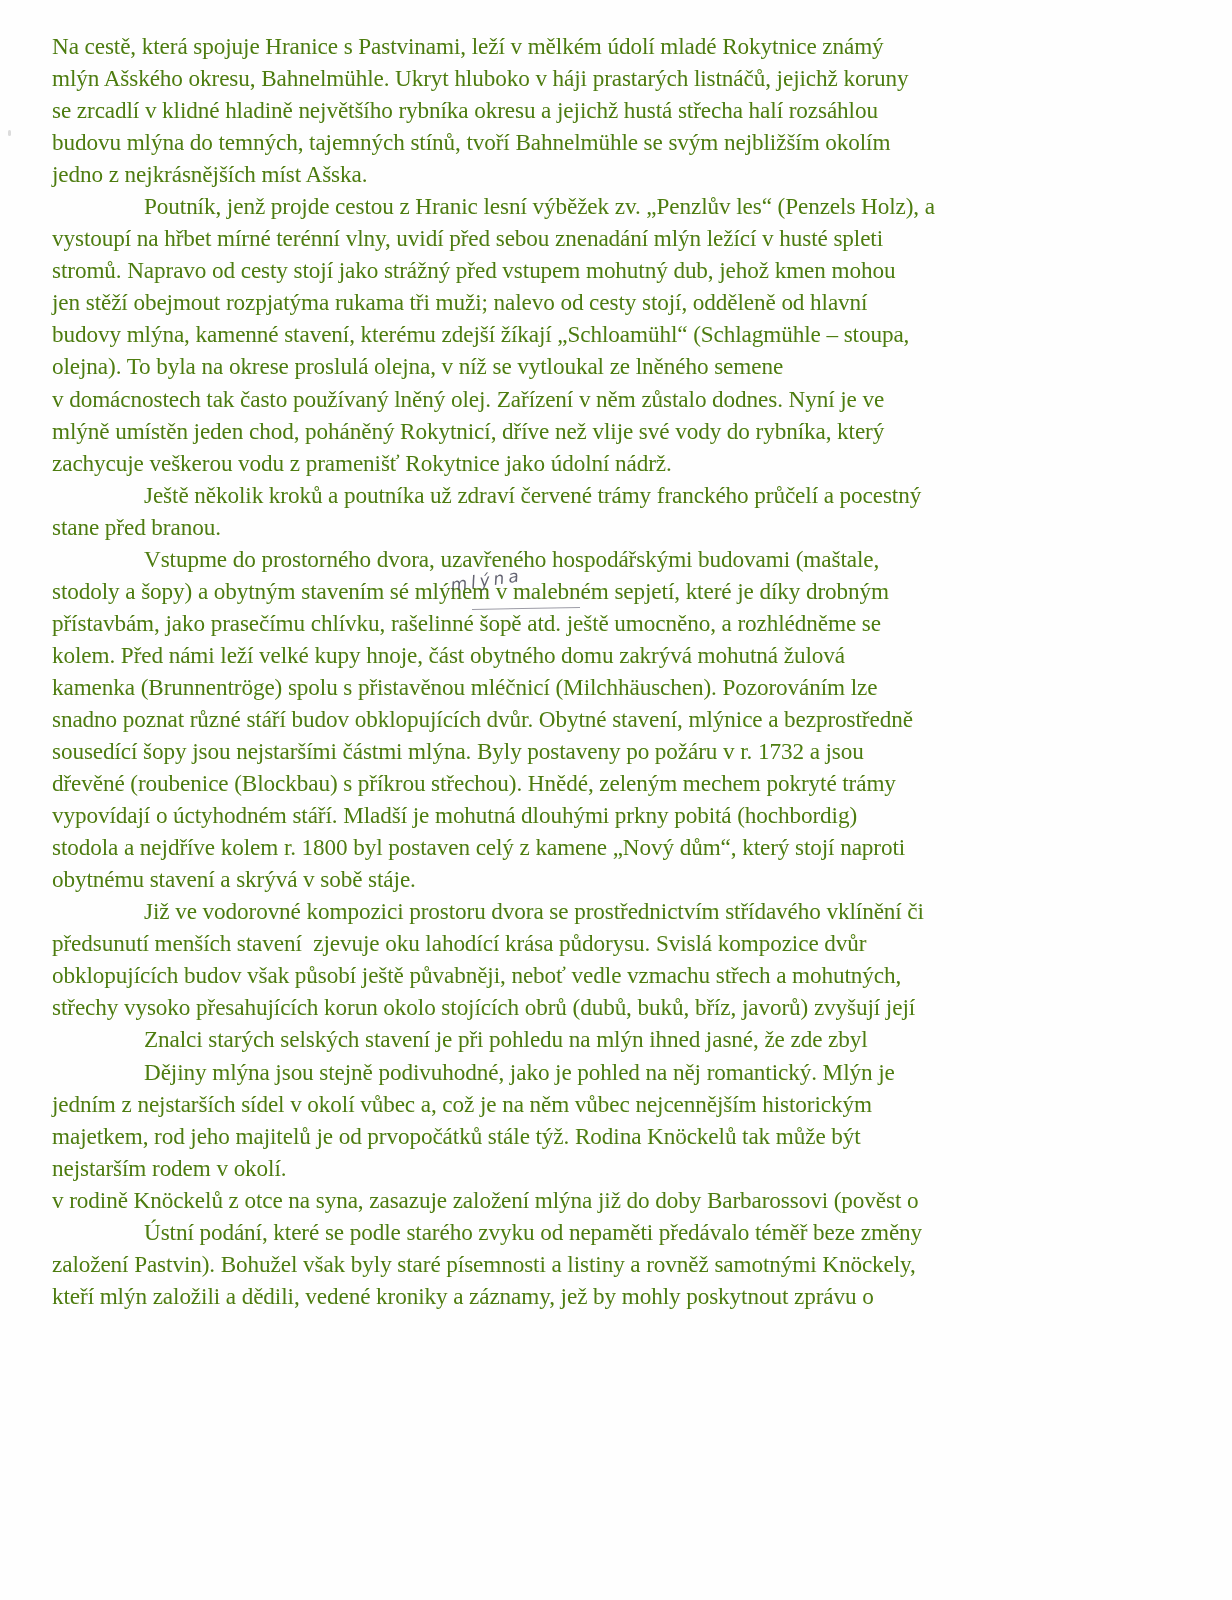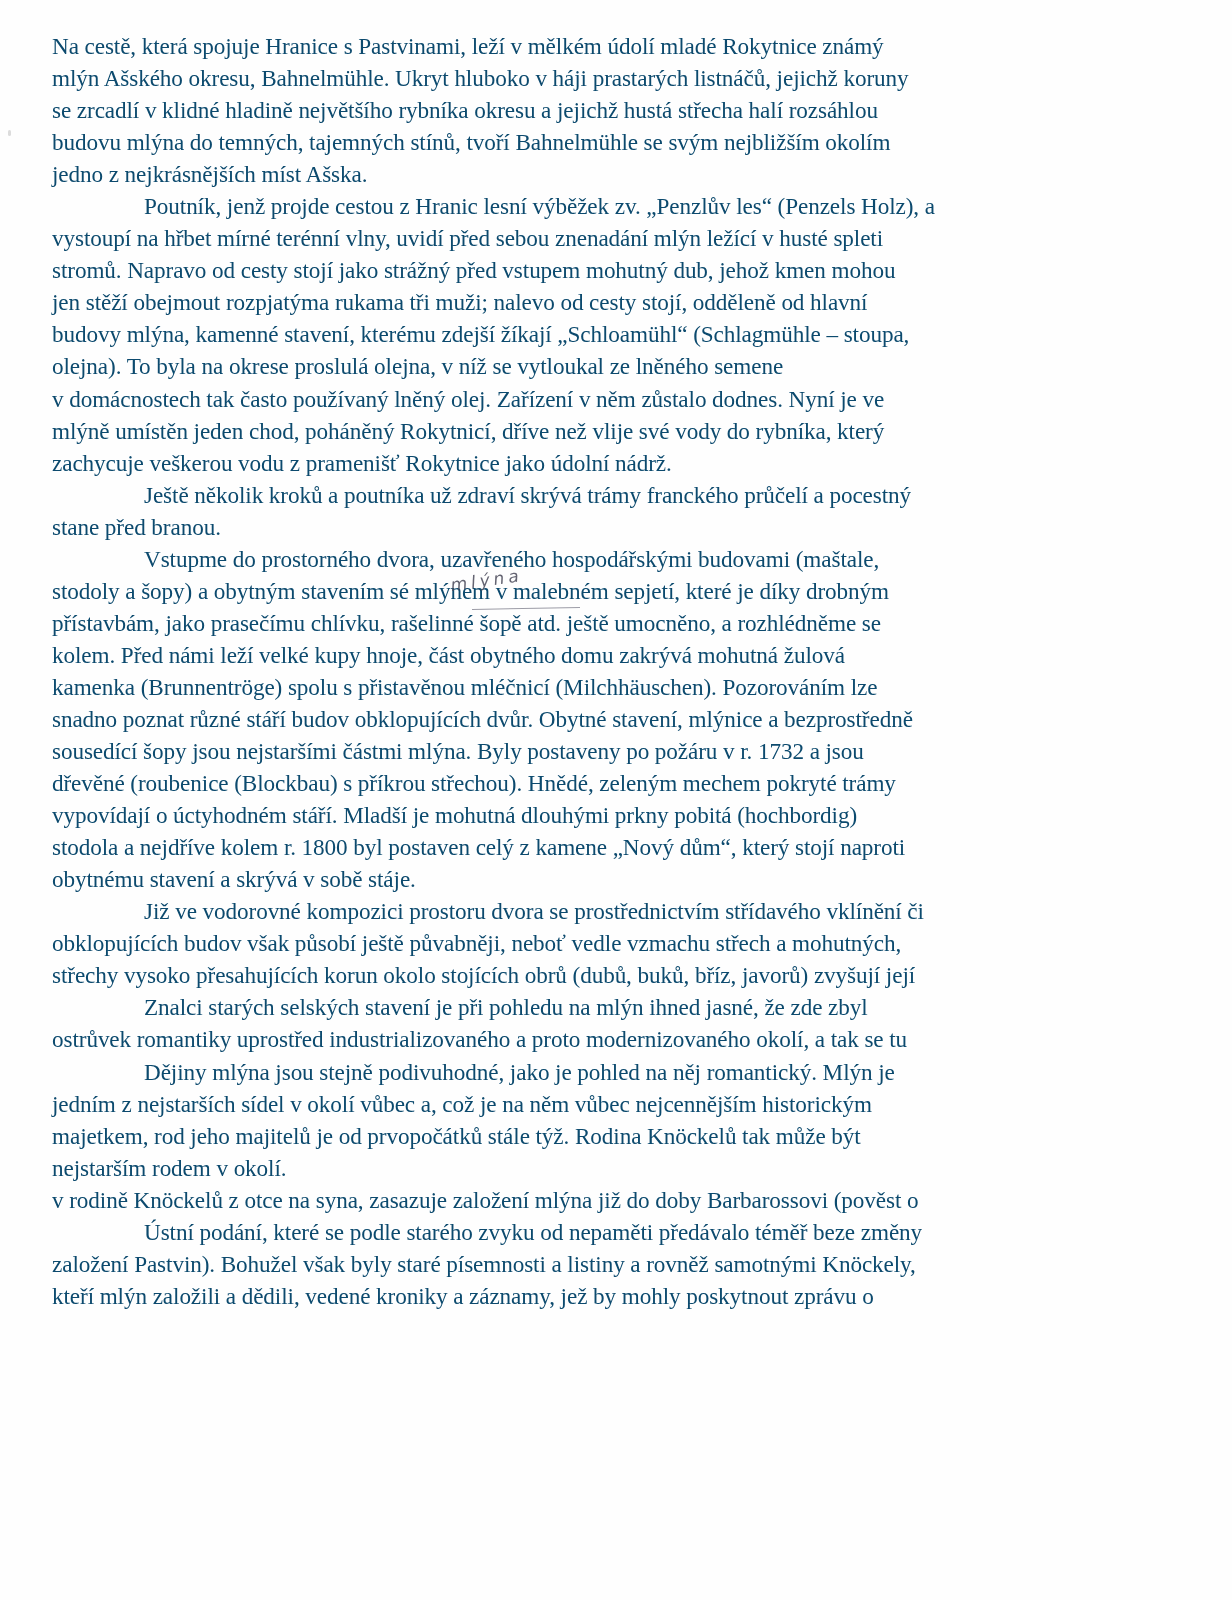--- a/index.html
+++ b/index.html
@@ -22,21 +22,21 @@
       background: #fefefe;
     }
     .text-block {
       position: absolute;
       left: 52px;
       top: 30px;
       width: 1140px;
       font-family: "Liberation Serif", "DejaVu Serif", serif;
       font-size: 23.2px;
       line-height: 32.05px;
-      color: #0c4a6e;
+      color: #4d7c0f;
       letter-spacing: -0.1px;
     }
     .line {
       display: block;
       white-space: pre;
       height: 32.05px;
     }
     .line.indent {
       padding-left: 92px;
     }
@@ -92,44 +92,44 @@
         <span class="line">vystoupí na hřbet mírné terénní vlny, uvidí před sebou znenadání mlýn ležící v husté spleti</span>
         <span class="line">stromů. Napravo od cesty stojí jako strážný před vstupem mohutný dub, jehož kmen mohou</span>
         <span class="line">jen stěží obejmout rozpjatýma rukama tři muži; nalevo od cesty stojí, odděleně od hlavní</span>
         <span class="line">budovy mlýna, kamenné stavení, kterému zdejší žíkají „Schloamühl“ (Schlagmühle – stoupa,</span>
         <span class="line">olejna). To byla na okrese proslulá olejna, v níž se vytloukal ze lněného semene</span>
         <span class="line">v domácnostech tak často používaný lněný olej. Zařízení v něm zůstalo dodnes. Nyní je ve</span>
         <span class="line">mlýně umístěn jeden chod, poháněný Rokytnicí, dříve než vlije své vody do rybníka, který</span>
         <span class="line">zachycuje veškerou vodu z pramenišť Rokytnice jako údolní nádrž.</span>
       </div>
       <div>
-        <span class="line indent">Ještě několik kroků a poutníka už zdraví skrývá trámy franckého průčelí a pocestný</span>
+        <span class="line indent">Ještě několik kroků a poutníka už zdraví červené trámy franckého průčelí a pocestný</span>
         <span class="line">stane před branou.</span>
       </div>
       <div>
         <span class="line indent">Vstupme do prostorného dvora, uzavřeného hospodářskými budovami (maštale,</span>
         <span class="line">stodoly a šopy) a obytným stavením sé mlýnem v malebném sepjetí, které je díky drobným</span>
         <span class="line">přístavbám, jako prasečímu chlívku, rašelinné šopě atd. ještě umocněno, a rozhlédněme se</span>
         <span class="line">kolem. Před námi leží velké kupy hnoje, část obytného domu zakrývá mohutná žulová</span>
         <span class="line">kamenka (Brunnentröge) spolu s přistavěnou mléčnicí (Milchhäuschen). Pozorováním lze</span>
         <span class="line">snadno poznat různé stáří budov obklopujících dvůr. Obytné stavení, mlýnice a bezprostředně</span>
         <span class="line">sousedící šopy jsou nejstaršími částmi mlýna. Byly postaveny po požáru v r. 1732 a jsou</span>
         <span class="line">dřevěné (roubenice (Blockbau) s příkrou střechou). Hnědé, zeleným mechem pokryté trámy</span>
         <span class="line">vypovídají o úctyhodném stáří. Mladší je mohutná dlouhými prkny pobitá (hochbordig)</span>
         <span class="line">stodola a nejdříve kolem r. 1800 byl postaven celý z kamene „Nový dům“, který stojí naproti</span>
         <span class="line">obytnému stavení a skrývá v sobě stáje.</span>
       </div>
       <div>
         <span class="line indent">Již ve vodorovné kompozici prostoru dvora se prostřednictvím střídavého vklínění či</span>
+        <span class="line">předsunutí menších stavení  zjevuje oku lahodící krása půdorysu. Svislá kompozice dvůr</span>
         <span class="line">obklopujících budov však působí ještě půvabněji, neboť vedle vzmachu střech a mohutných,</span>
         <span class="line">střechy vysoko přesahujících korun okolo stojících obrů (dubů, buků, bříz, javorů) zvyšují její</span>
       </div>
       <div>
         <span class="line indent">Znalci starých selských stavení je při pohledu na mlýn ihned jasné, že zde zbyl</span>
-        <span class="line">ostrůvek romantiky uprostřed industrializovaného a proto modernizovaného okolí, a tak se tu</span>
       </div>
       <div>
         <span class="line indent">Dějiny mlýna jsou stejně podivuhodné, jako je pohled na něj romantický. Mlýn je</span>
         <span class="line">jedním z nejstarších sídel v okolí vůbec a, což je na něm vůbec nejcennějším historickým</span>
         <span class="line">majetkem, rod jeho majitelů je od prvopočátků stále týž. Rodina Knöckelů tak může být</span>
         <span class="line">nejstarším rodem v okolí.</span>
       </div>
       <div>
         <span class="line">v rodině Knöckelů z otce na syna, zasazuje založení mlýna již do doby Barbarossovi (pověst o</span>
         <span class="line indent">Ústní podání, které se podle starého zvyku od nepaměti předávalo téměř beze změny</span>

